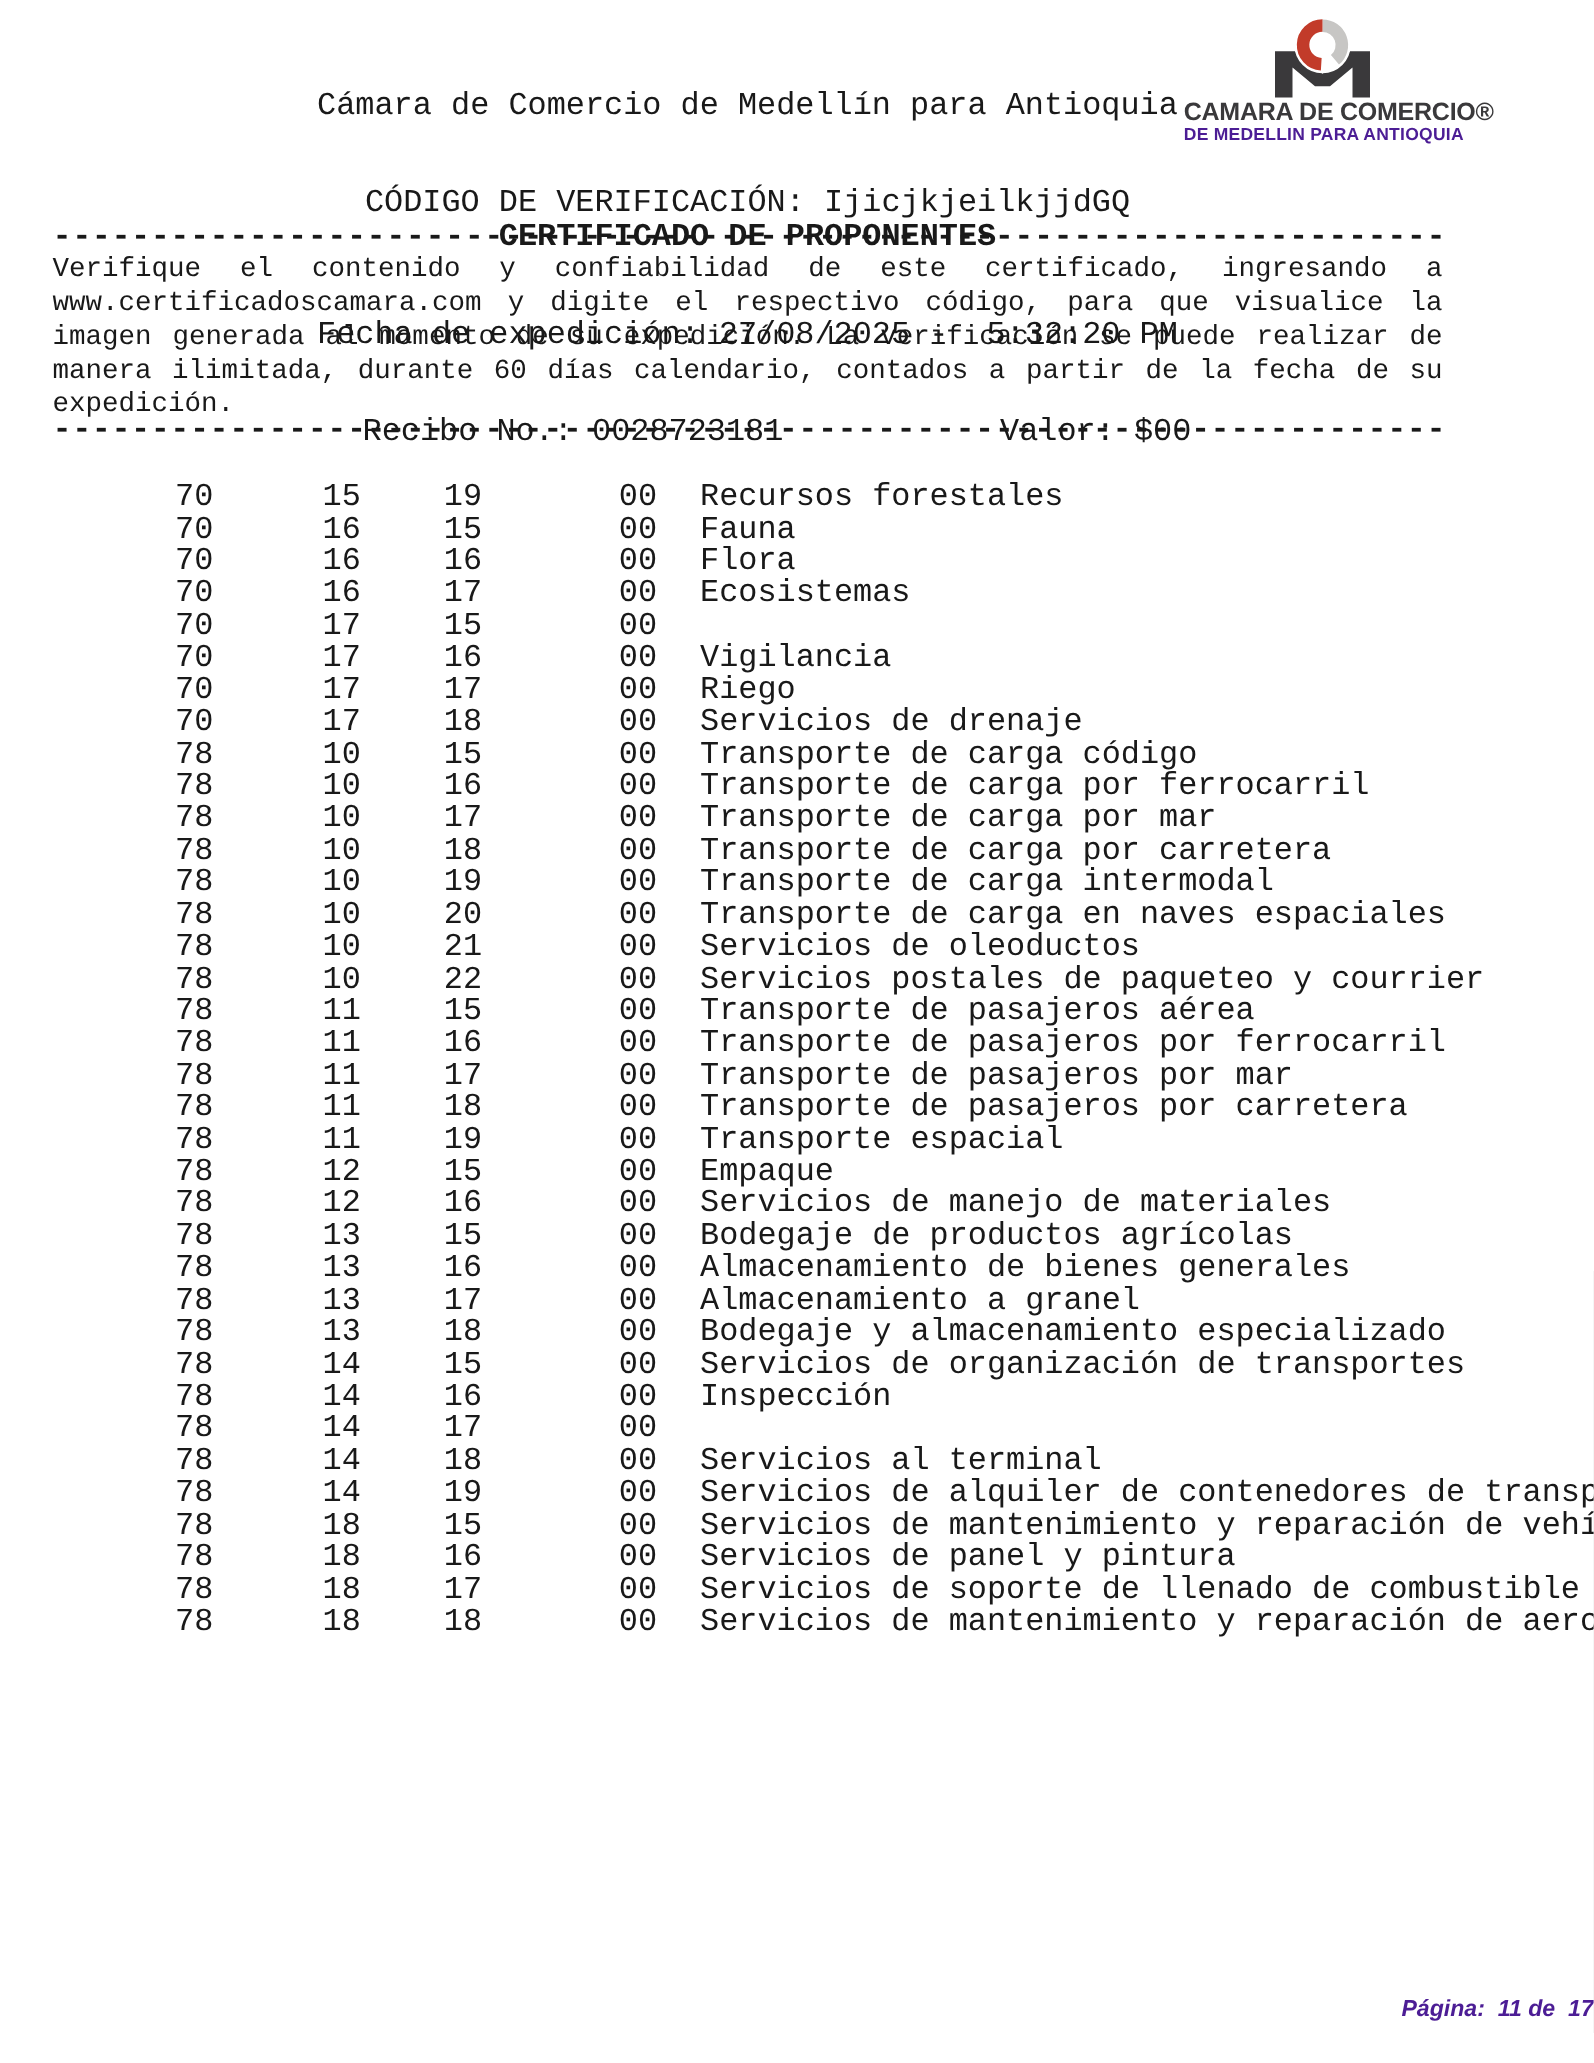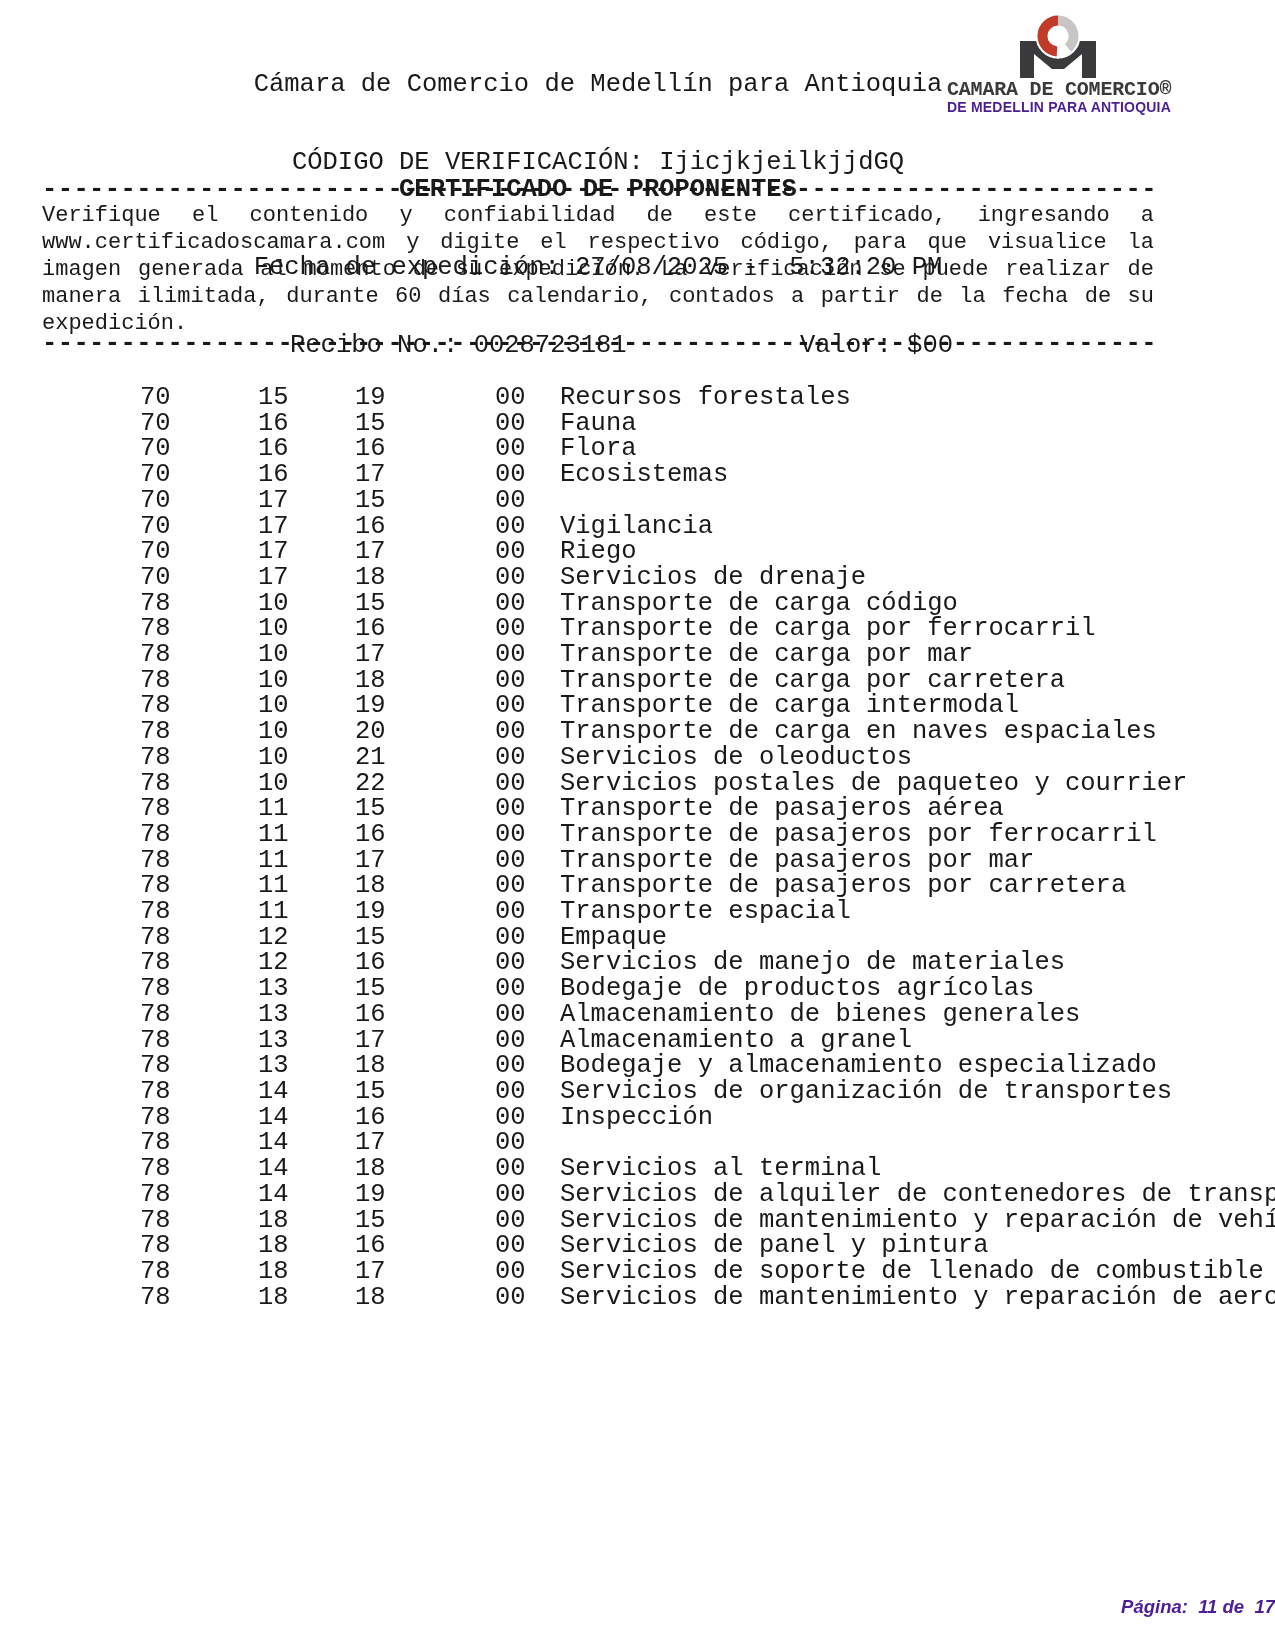--- a/index.html
+++ b/index.html
@@ -37,21 +37,21 @@
   .footer{
     position:absolute;left:0;width:100%;top:1596px;
     text-align:right;
     font-family:"Liberation Sans","DejaVu Sans",sans-serif;
     font-weight:700;font-style:italic;font-size:18.5px;color:#4c1d95;
     white-space:pre;
   }
   .logo{position:absolute;left:947px;top:14px;width:222px;text-align:left;}
   .logo-icon-wrap{width:100%;text-align:center;line-height:0;}
   .logo-word1{
-    font-family:Liberation Mono, monospace;
+    font-family:Liberation Sans, sans-serif;
     font-weight:700;font-size:20px;letter-spacing:-0.2px;color:#3a393b;
     line-height:20px;white-space:pre;
   }
   .logo-word2{
     font-family:"Liberation Sans","DejaVu Sans",sans-serif;
     font-weight:700;font-size:14px;letter-spacing:0.2px;color:#4c1d95;
     line-height:15px;white-space:pre;
   }
 </style>
 </head>

